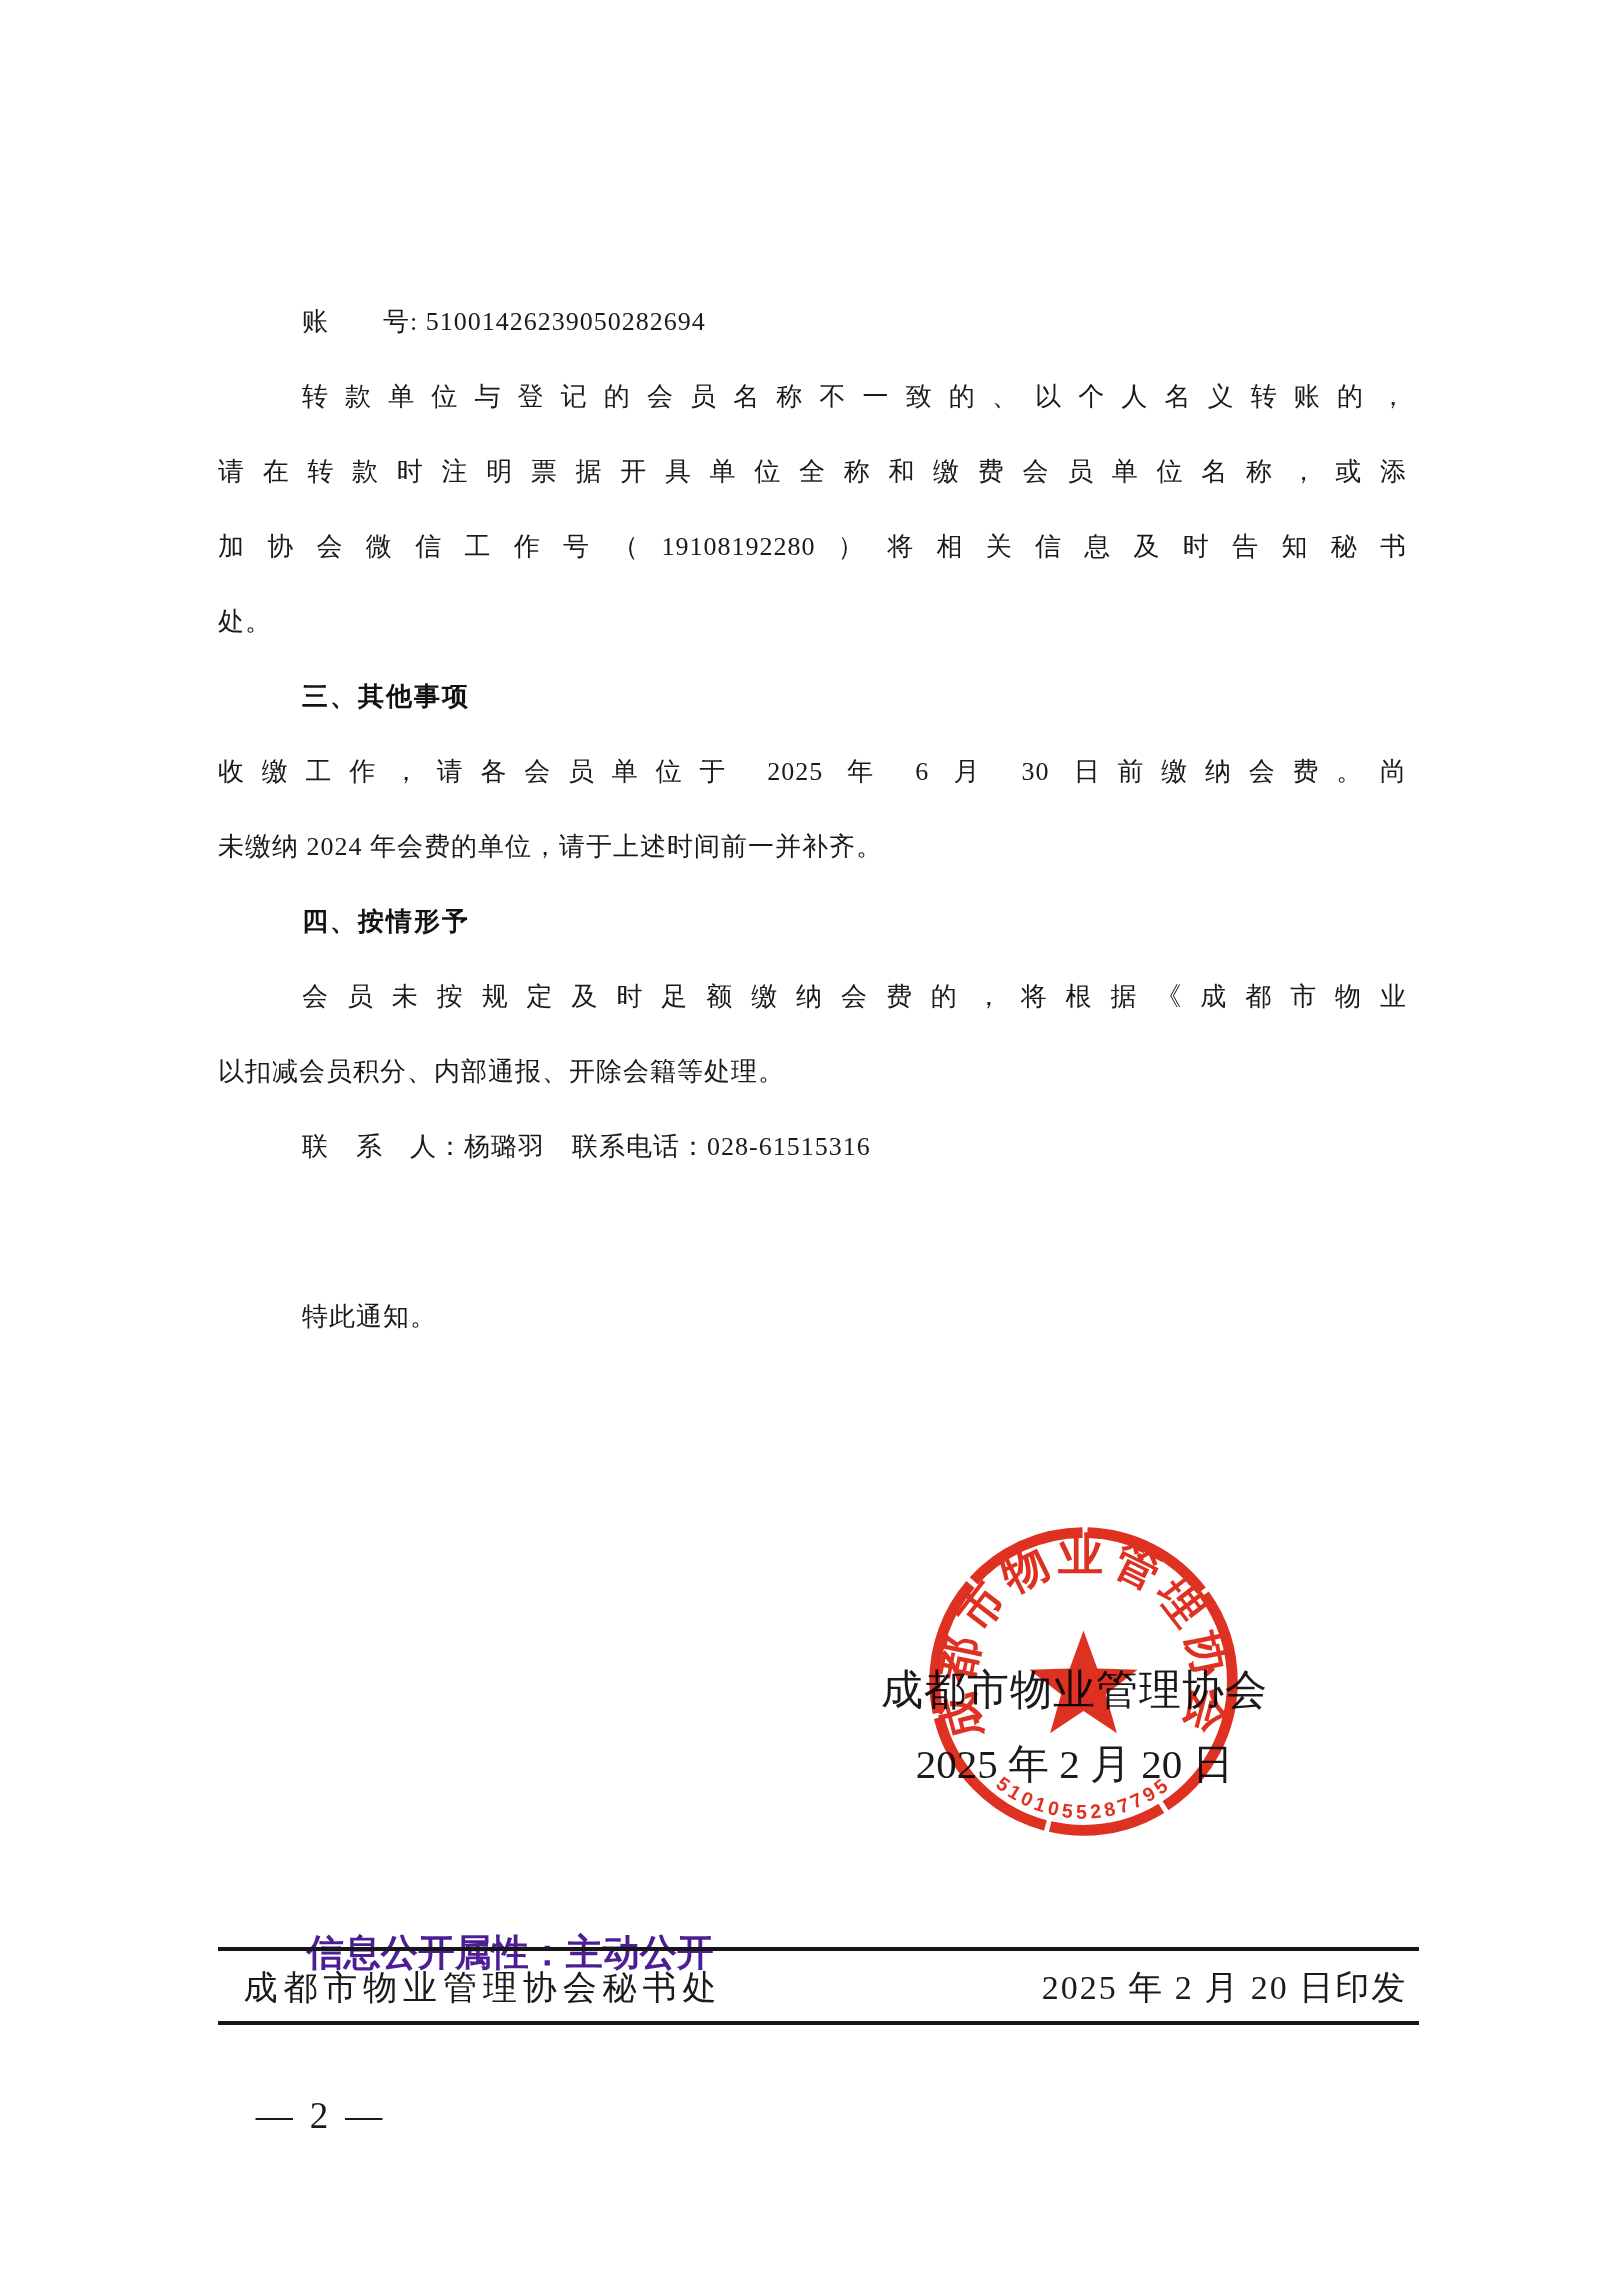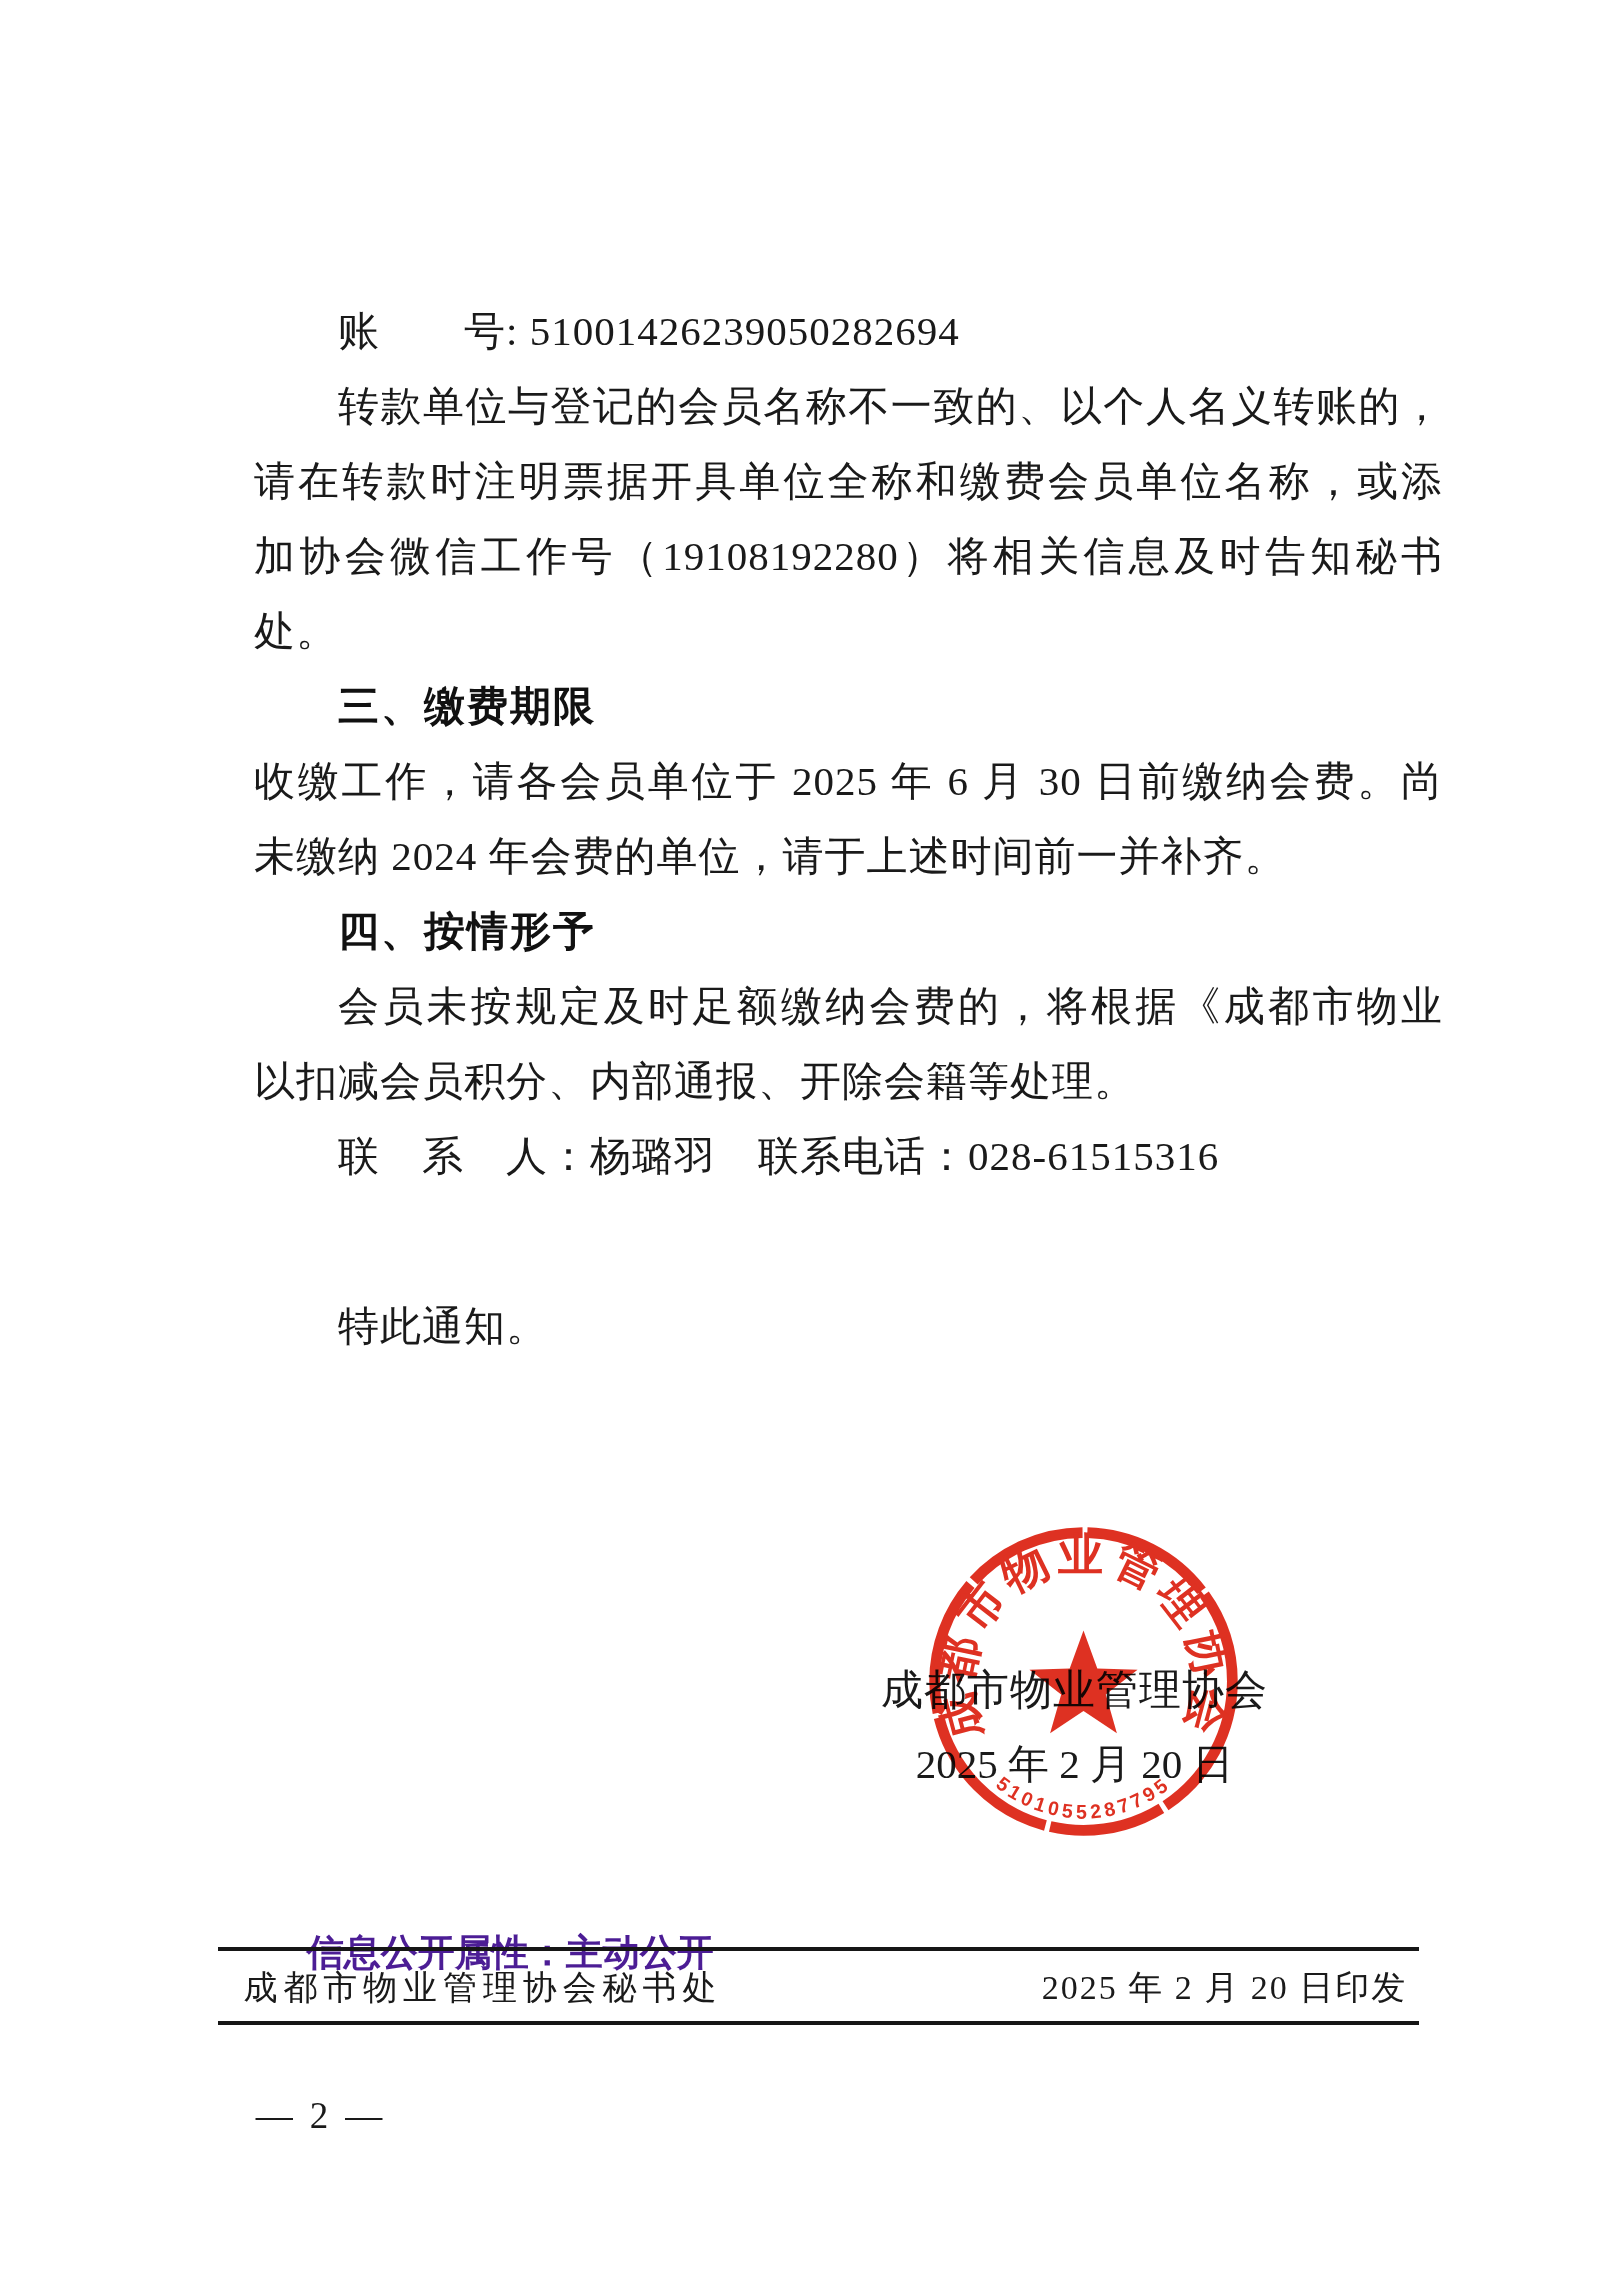--- a/index.html
+++ b/index.html
@@ -9,24 +9,23 @@
     font-family: "Liberation Serif", "DejaVu Serif", serif;
     color: #1a1a1a;
     position: relative;
     overflow: hidden;
   }
   .page { position: absolute; inset: 0; background: #ffffff; }
 
   
   .content {
     position: absolute;
-    left: 218px; top: 294px;
+    left: 218px; top: 284px;
     width: 1189px;
-    font-size: 41px;
-    margin-left: 36px;
+    font-size: 26px;
   }
   .line {
     height: 75px;
     line-height: 75px;
     white-space: pre;
     letter-spacing: 1px;
   }
   .line.just {
     white-space: normal;
     text-align: justify;
@@ -118,21 +117,21 @@
 <div class="page">
 
   <div class="content">
     <div class="line indent">账　　号: 51001426239050282694</div>
 
     <div class="line just indent">转款单位与登记的会员名称不一致的、以个人名义转账的，</div>
     <div class="line just">请在转款时注明票据开具单位全称和缴费会员单位名称，或添</div>
     <div class="line just">加协会微信工作号（19108192280）将相关信息及时告知秘书</div>
     <div class="line">处。</div>
 
-    <div class="line heading indent">三、缴费期限</div>
+    <div class="line heading indent">三、其他事项</div>
     <div class="line just">收缴工作，请各会员单位于 2025 年 6 月 30 日前缴纳会费。尚</div>
     <div class="line">未缴纳 2024 年会费的单位，请于上述时间前一并补齐。</div>
 
     <div class="line heading indent">四、按情形予</div>
     <div class="line just indent">会员未按规定及时足额缴纳会费的，将根据《成都市物业</div>
     <div class="line">以扣减会员积分、内部通报、开除会籍等处理。</div>
 
     <div class="line indent">联　系　人：杨璐羽　联系电话：028-61515316</div>
 
     <div class="line blank"></div>

